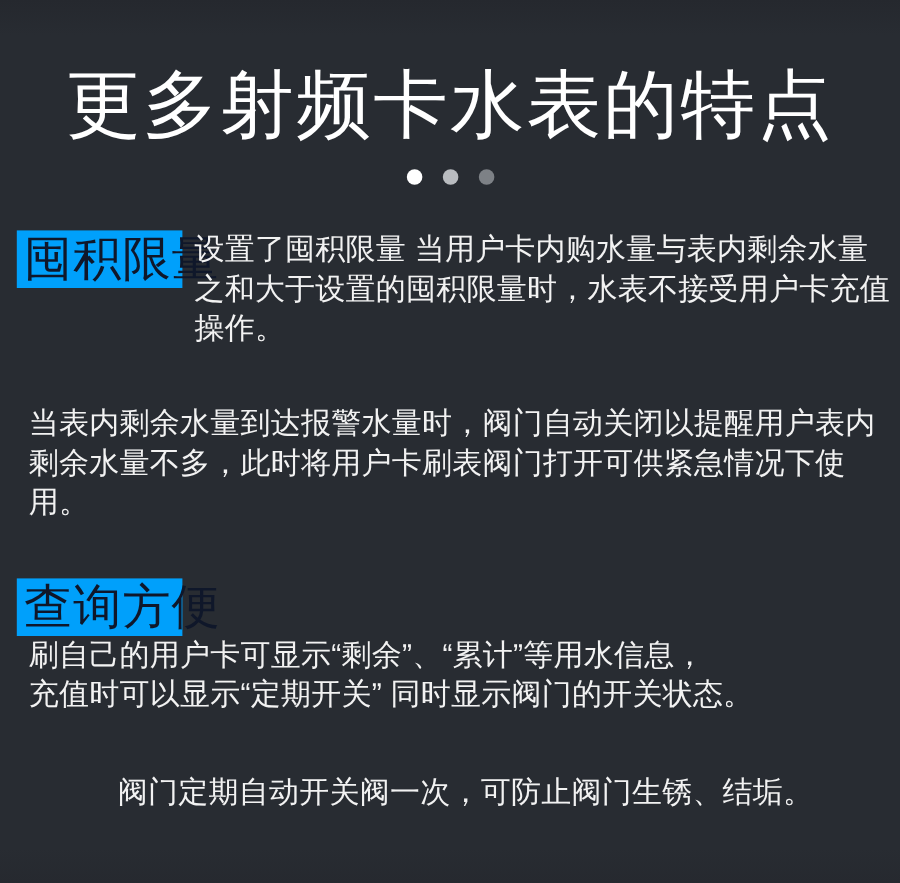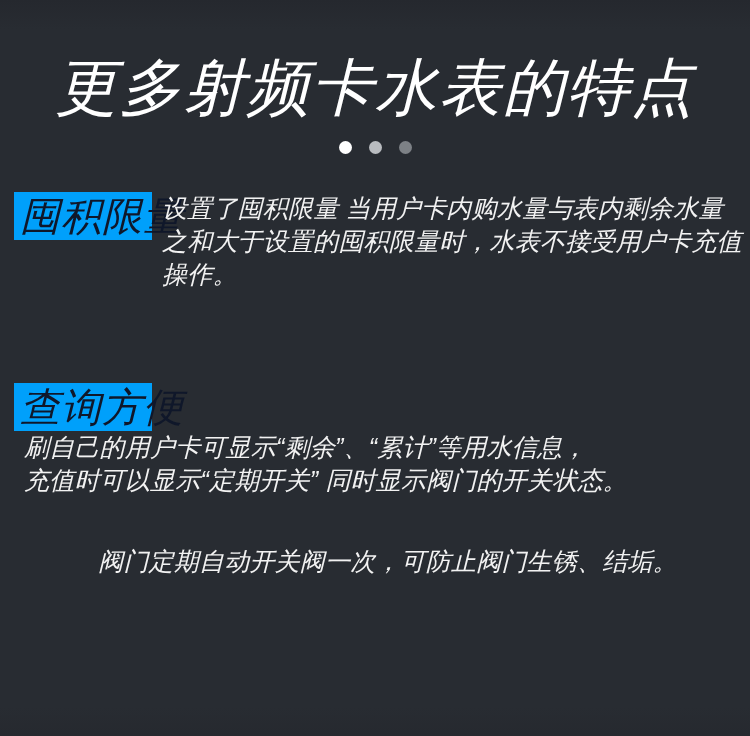--- a/index.html
+++ b/index.html
@@ -12,21 +12,20 @@
     background: #282c32;
     font-family: "Liberation Sans", "DejaVu Sans", sans-serif;
     overflow: hidden;
     position: relative;
   }
   .page {
     width: 750px;
     height: 736px;
     position: relative;
     background: linear-gradient(180deg, #25282e 0%, #282c32 4%, #282c32 96%, #26292f 100%);
-    font-style: italic;
   }
 
   
   .header {
     padding-top: 52px;
     text-align: center;
   }
   .page-title {
     font-size: 62px;
     line-height: 72px;
@@ -119,20 +118,22 @@
 
   <div class="features">
 
     <div class="feature-row row-1">
       <div class="badge w4" style="background: rgb(0, 160, 251);">囤积限量</div>
       <div class="feature-text">设置了囤积限量 当用户卡内购水量与表内剩余水量
 之和大于设置的囤积限量时，水表不接受用户卡充值操作。</div>
     </div>
 
     <div class="feature-row row-2">
+      <div class="feature-text">当表内剩余水量到达报警水量时，阀门自动关闭以提醒用户表内
+剩余水量不多，此时将用户卡刷表阀门打开可供紧急情况下使用。</div>
     </div>
 
     <div class="feature-row row-3">
       <div class="badge w4" style="background: rgb(0, 160, 251);">查询方便</div>
       <div class="feature-text">刷自己的用户卡可显示“剩余”、“累计”等用水信息，
 充值时可以显示“定期开关” 同时显示阀门的开关状态。</div>
     </div>
 
     <div class="feature-row row-4 single-line">
       <div class="feature-text">阀门定期自动开关阀一次，可防止阀门生锈、结垢。</div>

